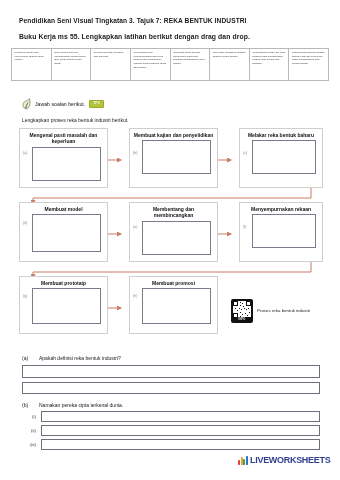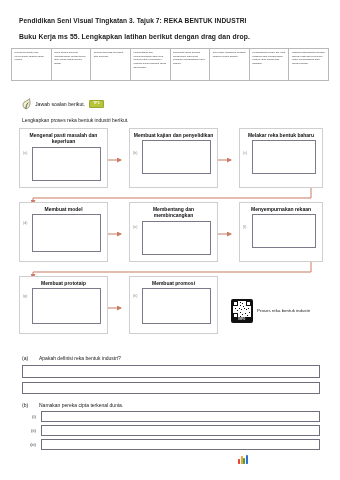--- a/index.html
+++ b/index.html
@@ -295,15 +295,16 @@
     </div>
   </div>
 
   <div class="footer">
     <span class="lw-mark">
       <span style="height:5px;background:#e8403a;"></span>
       <span style="height:8px;background:#f0a32c;"></span>
       <span style="height:6px;background:#3ea34a;"></span>
       <span style="height:9px;background:#2f6fd0;"></span>
     </span>
+    <span class="lw-text">LIVEWORKSHEETS</span>
   </div>
 
 </div>
 
 </body></html>

